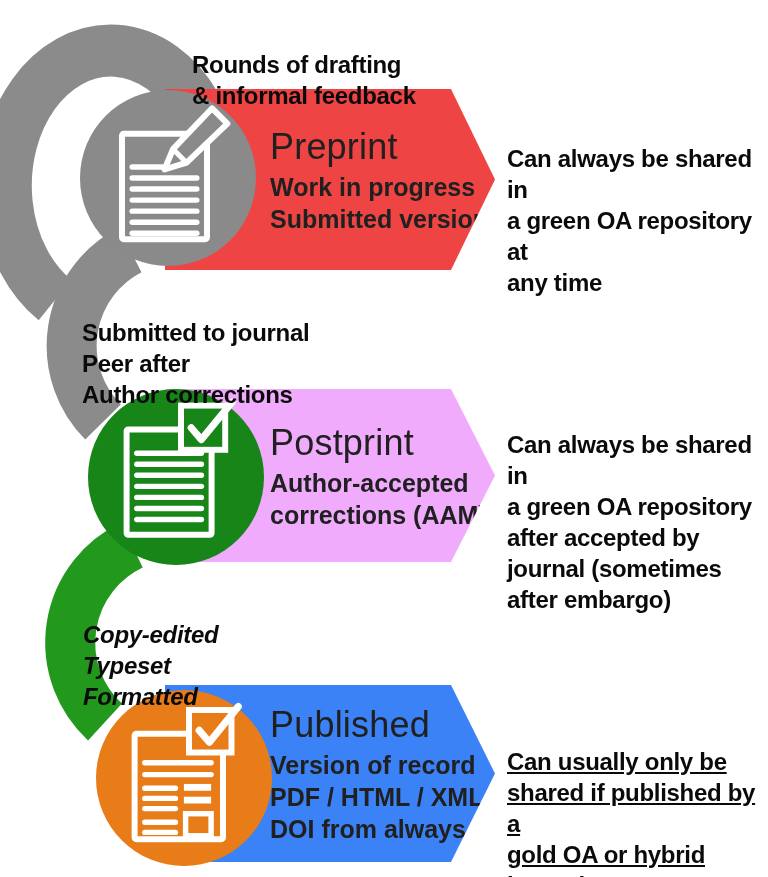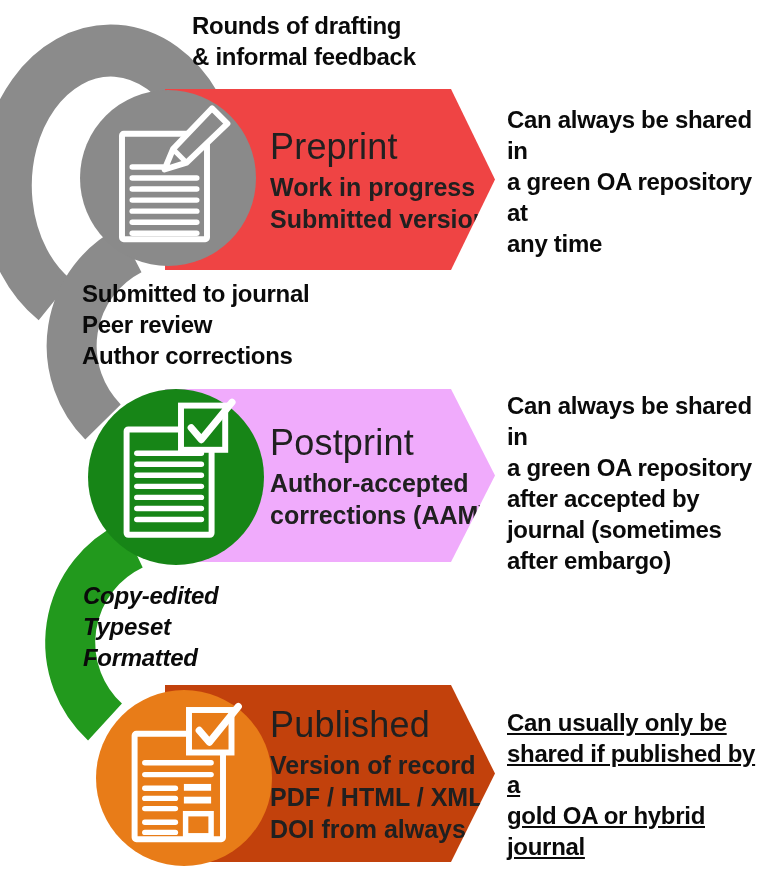--- a/index.html
+++ b/index.html
@@ -30,21 +30,21 @@
 
   .circle{position:absolute;width:176px;height:176px;border-radius:50%;z-index:3;}
   #circle-preprint{left:80px;top:90px;}
   #circle-postprint{left:88px;top:389px;}
   #circle-published{left:96px;top:690px;}
   .circle svg{position:absolute;left:8px;top:3px;}
   .ic{stroke:#ffffff;fill:none;}
 
   .side-label,.note{
     position:absolute;z-index:4;font-weight:700;color:#0a0a0a;
-    font-size:24px;line-height:31px;white-space:pre-line;letter-spacing:-.3px;
+    font-size:24px;line-height:31px;white-space:pre-line;letter-spacing:-.3px;margin-top:39px;
   }
   #drafting-label{left:192px;top:10px;width:260px;}
   #submission-label{left:82px;top:278px;width:300px;}
   #production-label{left:83px;top:580px;width:260px;font-style:italic;}
   #note-preprint{left:507px;top:104px;width:256px;}
   #note-postprint{left:507px;top:390px;width:256px;}
   #note-published{left:507px;top:707px;width:256px;text-decoration:underline;}
 </style>
 </head>
 <body>
@@ -102,21 +102,21 @@
       <rect x="50" y="8" width="26" height="26" stroke="#ffffff" stroke-width="3.5" style="fill: rgb(23, 133, 23);"></rect>
       <polyline class="ic" points="56 21, 62 28, 80 6" stroke-width="4.2" stroke-linecap="round" stroke-linejoin="round"></polyline>
     </svg>
   </div>
   <div class="note" id="note-postprint">Can always be shared in
 a green OA repository
 after accepted by
 journal (sometimes
 after embargo)</div>
 
-  <div class="banner" id="banner-published" style="background-color: #c2410c;">
+  <div class="banner" id="banner-published" style="background-color: #3b82f6;">
     <div class="banner-title">Published</div>
     <div class="banner-subtitle">Version of record
 PDF / HTML / XML
 DOI from always</div>
   </div>
   <div class="circle" id="circle-published" style="background-color: rgb(232, 124, 24);">
     <svg width="170" height="170" viewBox="0 0 100 100">
       <rect class="ic" x="18" y="24" width="52" height="62" rx="1" stroke-width="3.5"></rect>
       <g class="ic" stroke-width="3.2" stroke-linecap="round">
         <line x1="24" y1="41" x2="63" y2="41"></line>
@@ -135,19 +135,19 @@
     </svg>
   </div>
   <div class="note" id="note-published">Can usually only be
 shared if published by a
 gold OA or hybrid
 journal</div>
 
   <div class="side-label" id="drafting-label">Rounds of drafting
 &amp; informal feedback</div>
   <div class="side-label" id="submission-label">Submitted to journal
-Peer review
+Peer after
 Author corrections</div>
   <div class="side-label" id="production-label">Copy-edited
 Typeset
 Formatted</div>
 
 </div>
 
 </body></html>

